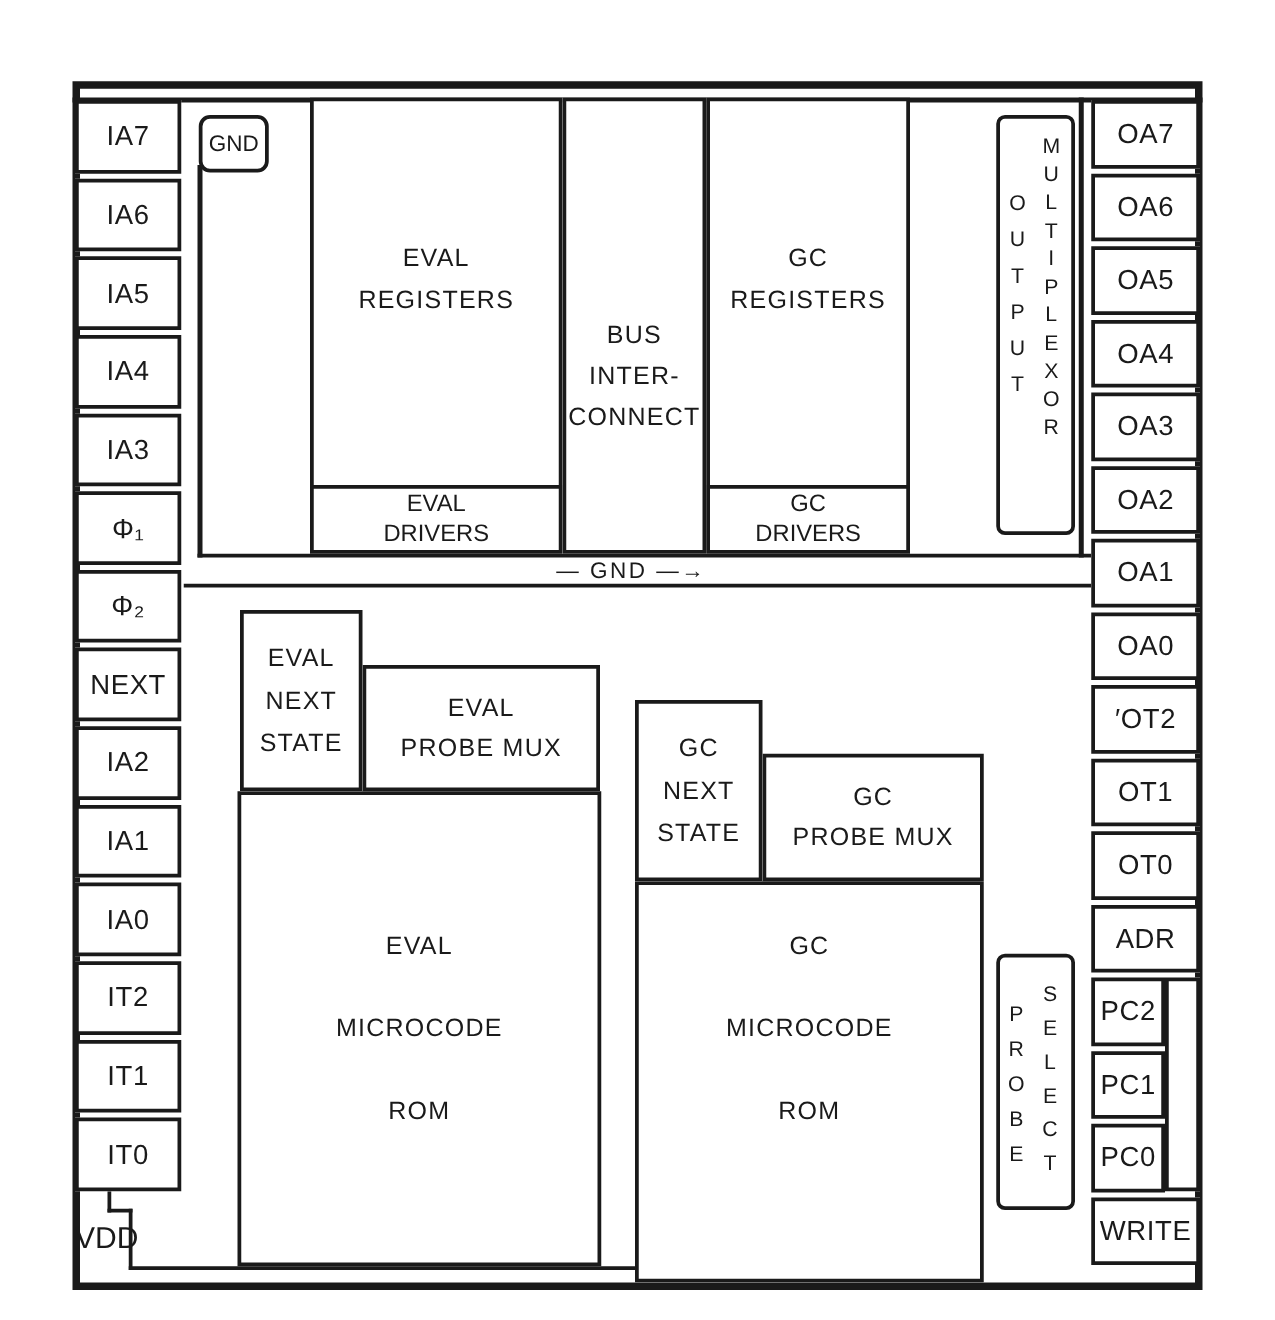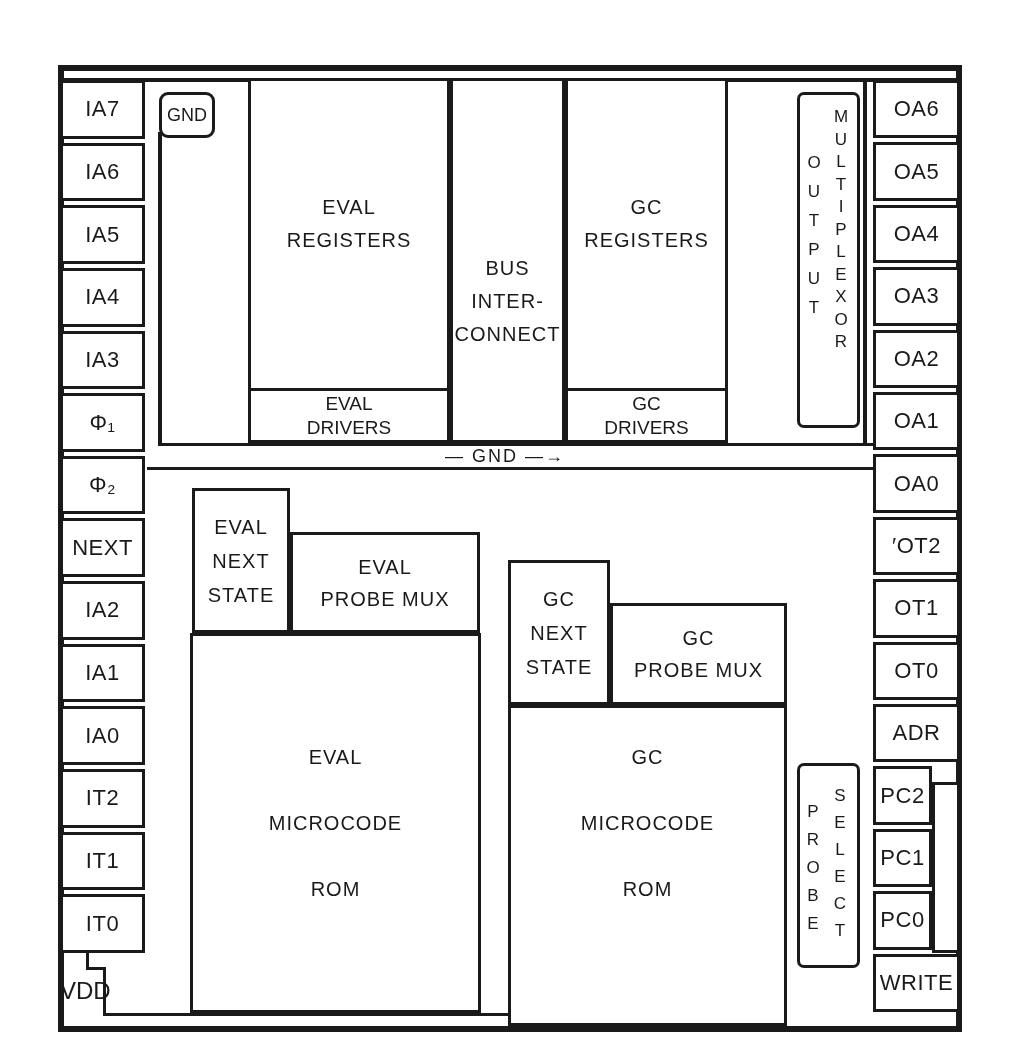--- a/index.html
+++ b/index.html
@@ -194,20 +194,21 @@
       <div class="pin">Φ₂</div>
       <div class="pin">NEXT</div>
       <div class="pin">IA2</div>
       <div class="pin">IA1</div>
       <div class="pin">IA0</div>
       <div class="pin">IT2</div>
       <div class="pin">IT1</div>
       <div class="pin">IT0</div>
     </div>
   <div id="right-pins">
+      <div class="pin">OA7</div>
       <div class="pin">OA6</div>
       <div class="pin">OA5</div>
       <div class="pin">OA4</div>
       <div class="pin">OA3</div>
       <div class="pin">OA2</div>
       <div class="pin">OA1</div>
       <div class="pin">OA0</div>
       <div class="pin">′OT2</div>
       <div class="pin">OT1</div>
       <div class="pin">OT0</div>

